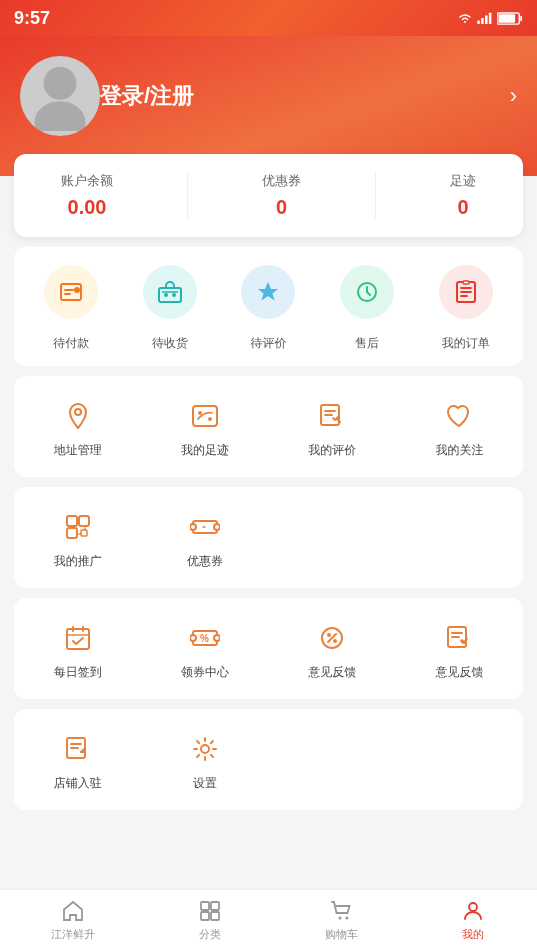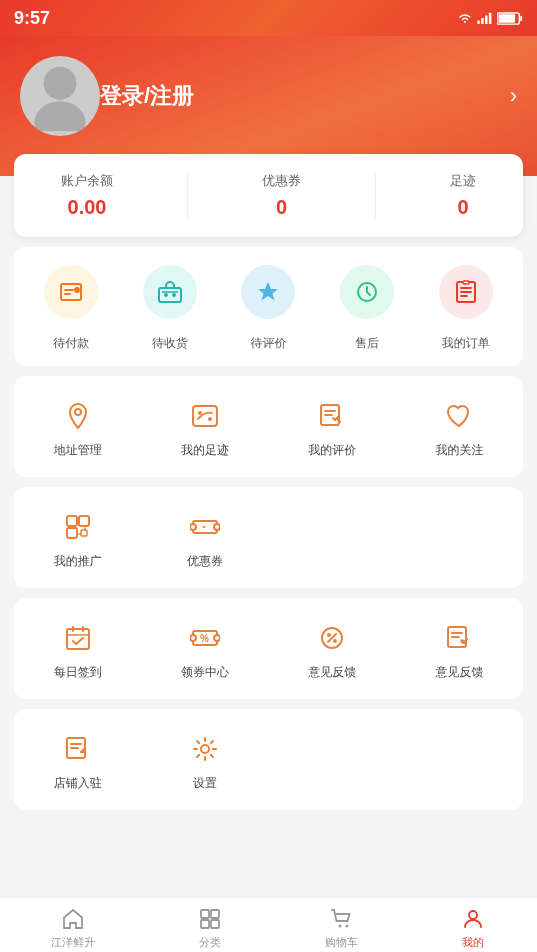--- a/index.html
+++ b/index.html
@@ -167,21 +167,21 @@
 
     
     .bottom-nav {
       position: fixed;
       bottom: 0;
       width: 537px;
       background: white;
       border-top: 1px solid #eee;
       display: flex;
       justify-content: space-around;
-      padding: 8px 0 2px 0;
+      padding: 8px 0 10px 0;
       z-index: 100;
     }
     .nav-item {
       display: flex;
       flex-direction: column;
       align-items: center;
       gap: 3px;
       cursor: pointer;
     }
     .nav-icon {

